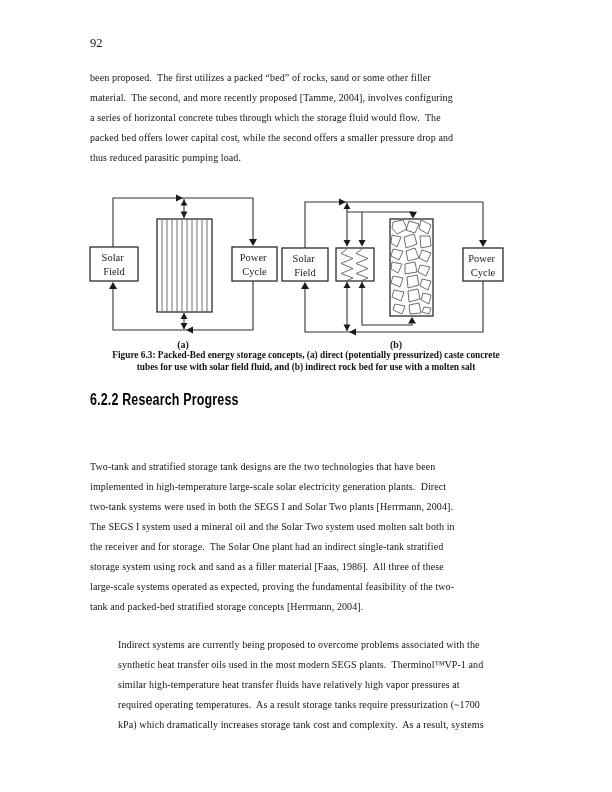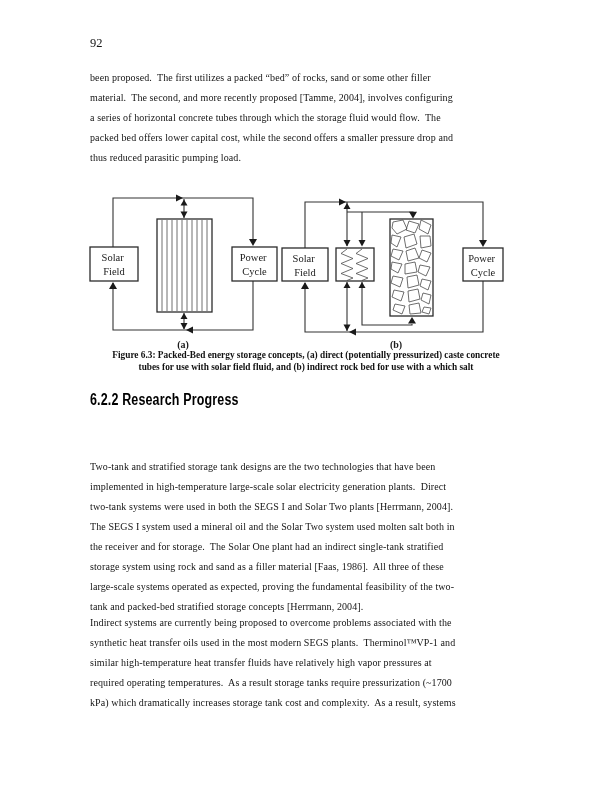--- a/index.html
+++ b/index.html
@@ -7,21 +7,21 @@
     position:relative; width:612px; height:792px; background:#ffffff;
     font-family:"Liberation Serif", serif; color:#141414; overflow:hidden;padding-left:32px;
   }
   .pnum { position:absolute; left:90px; top:36px; font-size:12.5px; }
   .para {
     position:absolute; left:90px; font-size:10px; line-height:20px;
     white-space:pre; letter-spacing:0.1px;
   }
   .p1 { top:68px; }
   .p2 { top:457px; }
-  .p3 { top:613px; }
+  .p3 { top:635px;margin-left:28px; }
   .figure-svg { position:absolute; left:85px; top:190px; }
   .caption {
     position:absolute; left:85px; top:349px; width:442px; text-align:center;
     font-weight:bold; font-size:9.3px; line-height:12px; white-space:pre; color:#111;
   }
   .heading {
     position:absolute; left:90px; top:391px;
     font-family:"Liberation Sans", sans-serif; font-weight:bold; font-size:16px;
     transform:scaleX(0.78); transform-origin:0 0; color:#000; letter-spacing:0.2px;
   }
@@ -155,21 +155,21 @@
       <text text-anchor="middle">
         <tspan x="483" y="262">Power</tspan>
         <tspan x="483" y="276">Cycle</tspan>
       </text>
 
       <text class="sub" x="396" y="348" text-anchor="middle">(b)</text>
     </g>
   </svg>
 
   <div class="caption">Figure 6.3: Packed-Bed energy storage concepts, (a) direct (potentially pressurized) caste concrete
-tubes for use with solar field fluid, and (b) indirect rock bed for use with a which salt</div>
+tubes for use with solar field fluid, and (b) indirect rock bed for use with a molten salt</div>
 
   <div class="heading">6.2.2 Research Progress</div>
 
   <div class="para p2">Two-tank and stratified storage tank designs are the two technologies that have been
 implemented in high-temperature large-scale solar electricity generation plants.  Direct
 two-tank systems were used in both the SEGS I and Solar Two plants [Herrmann, 2004].
 The SEGS I system used a mineral oil and the Solar Two system used molten salt both in
 the receiver and for storage.  The Solar One plant had an indirect single-tank stratified
 storage system using rock and sand as a filler material [Faas, 1986].  All three of these
 large-scale systems operated as expected, proving the fundamental feasibility of the two-

